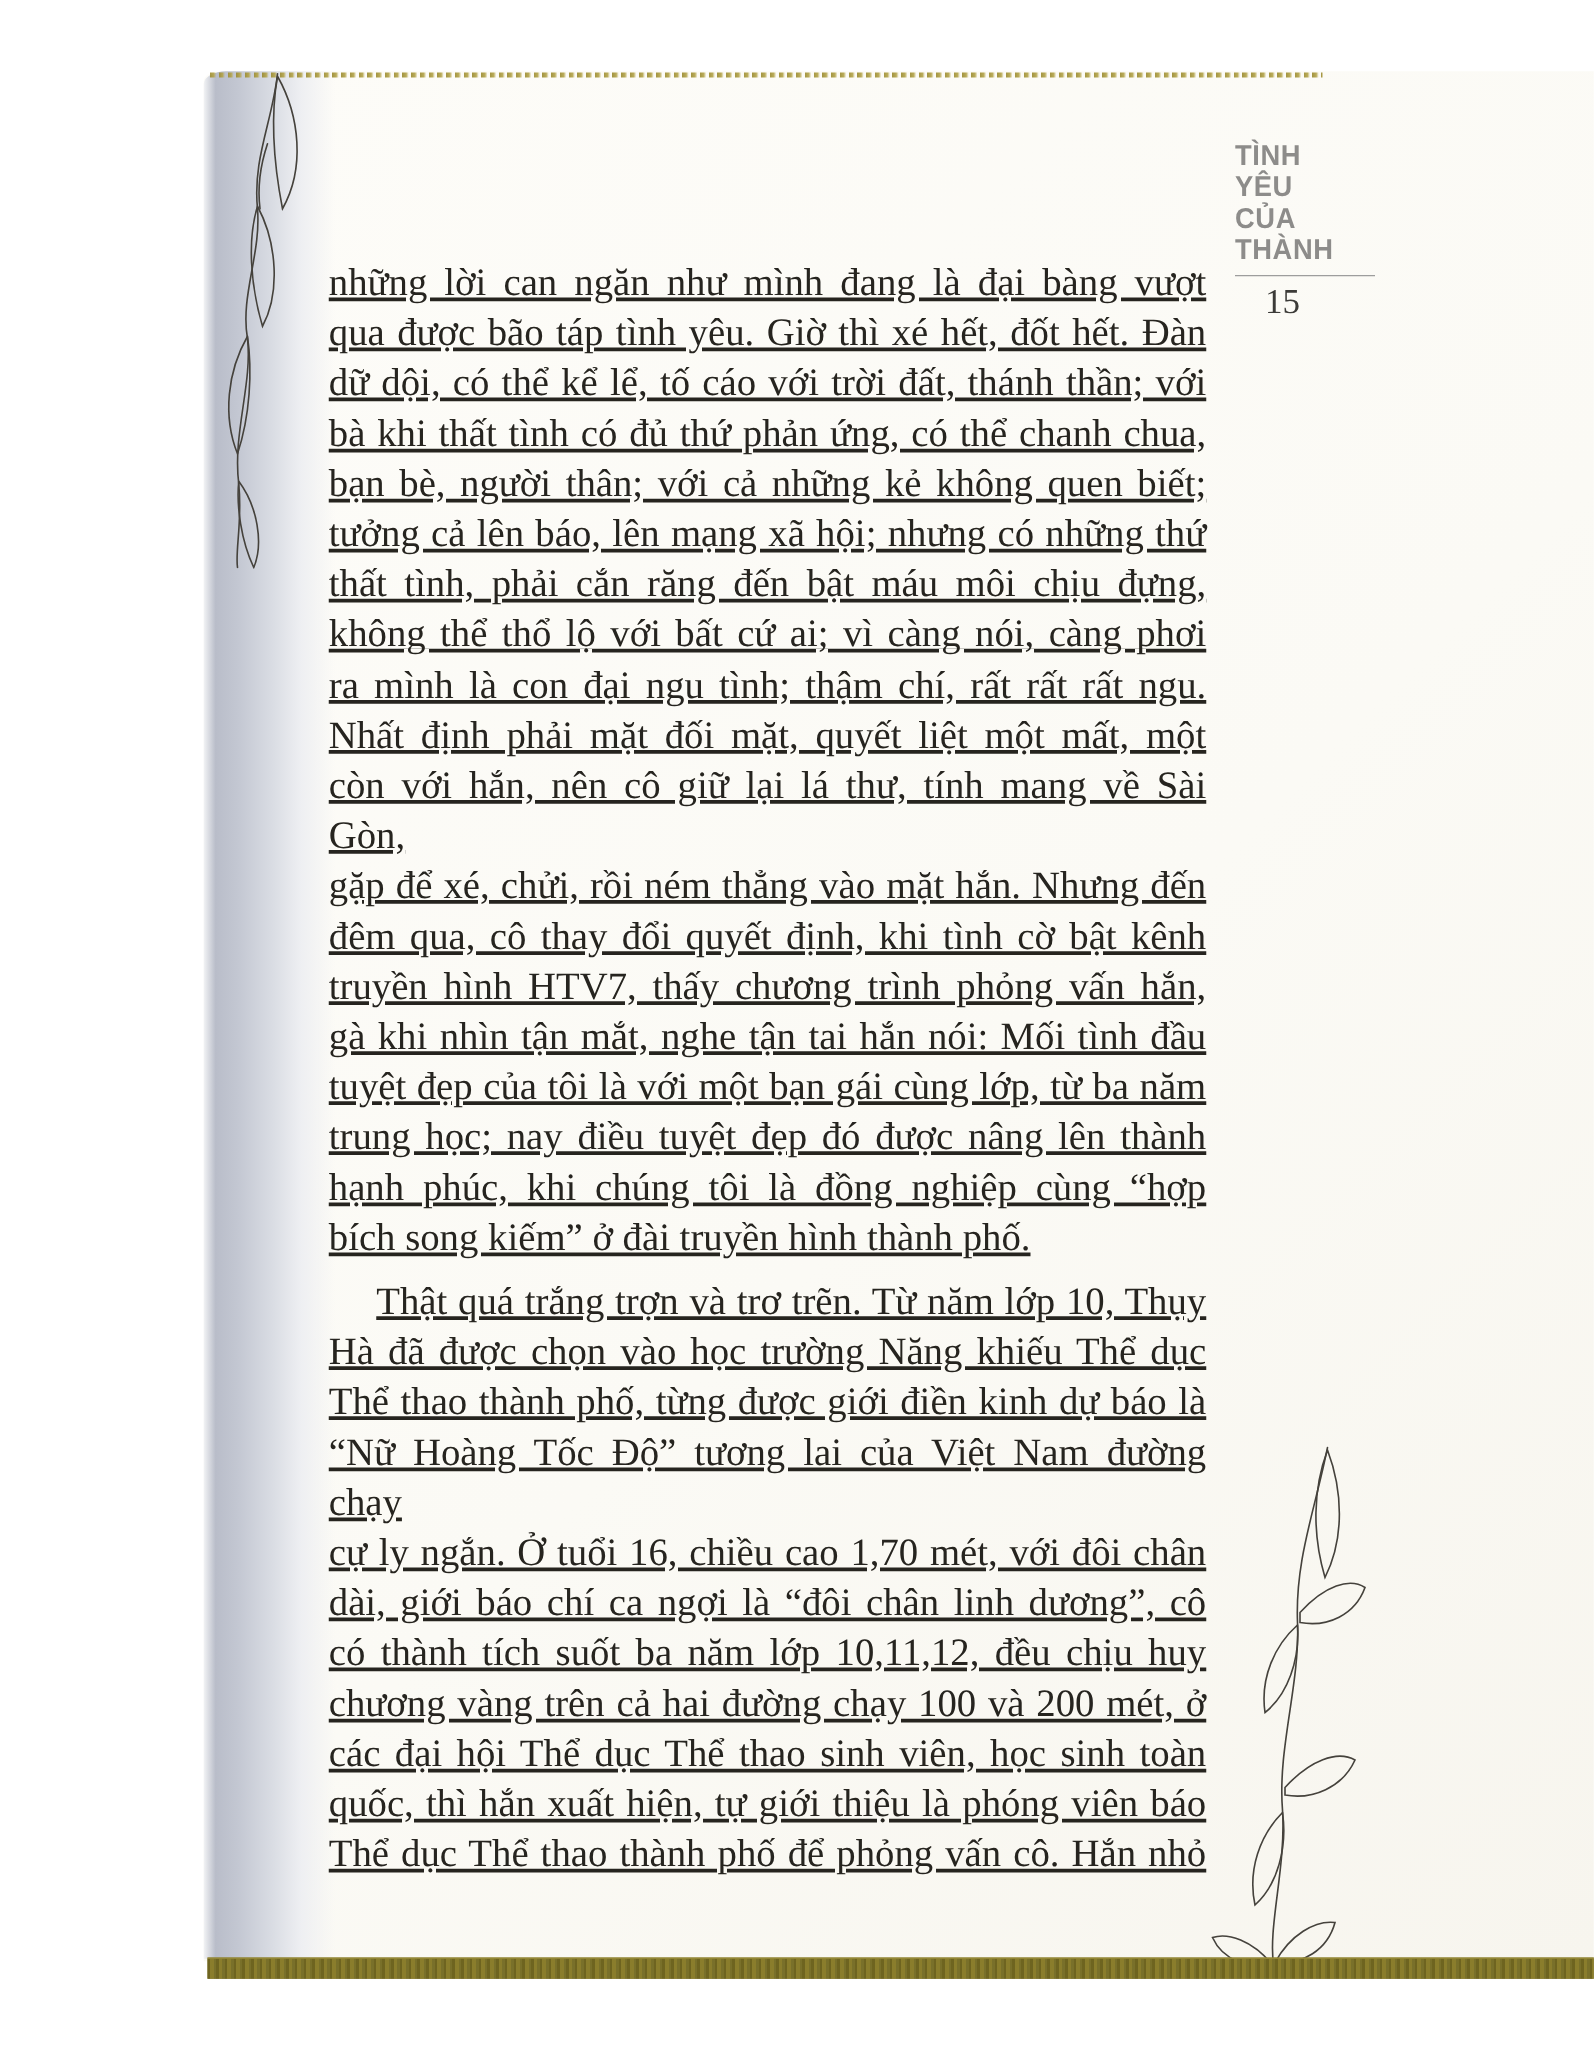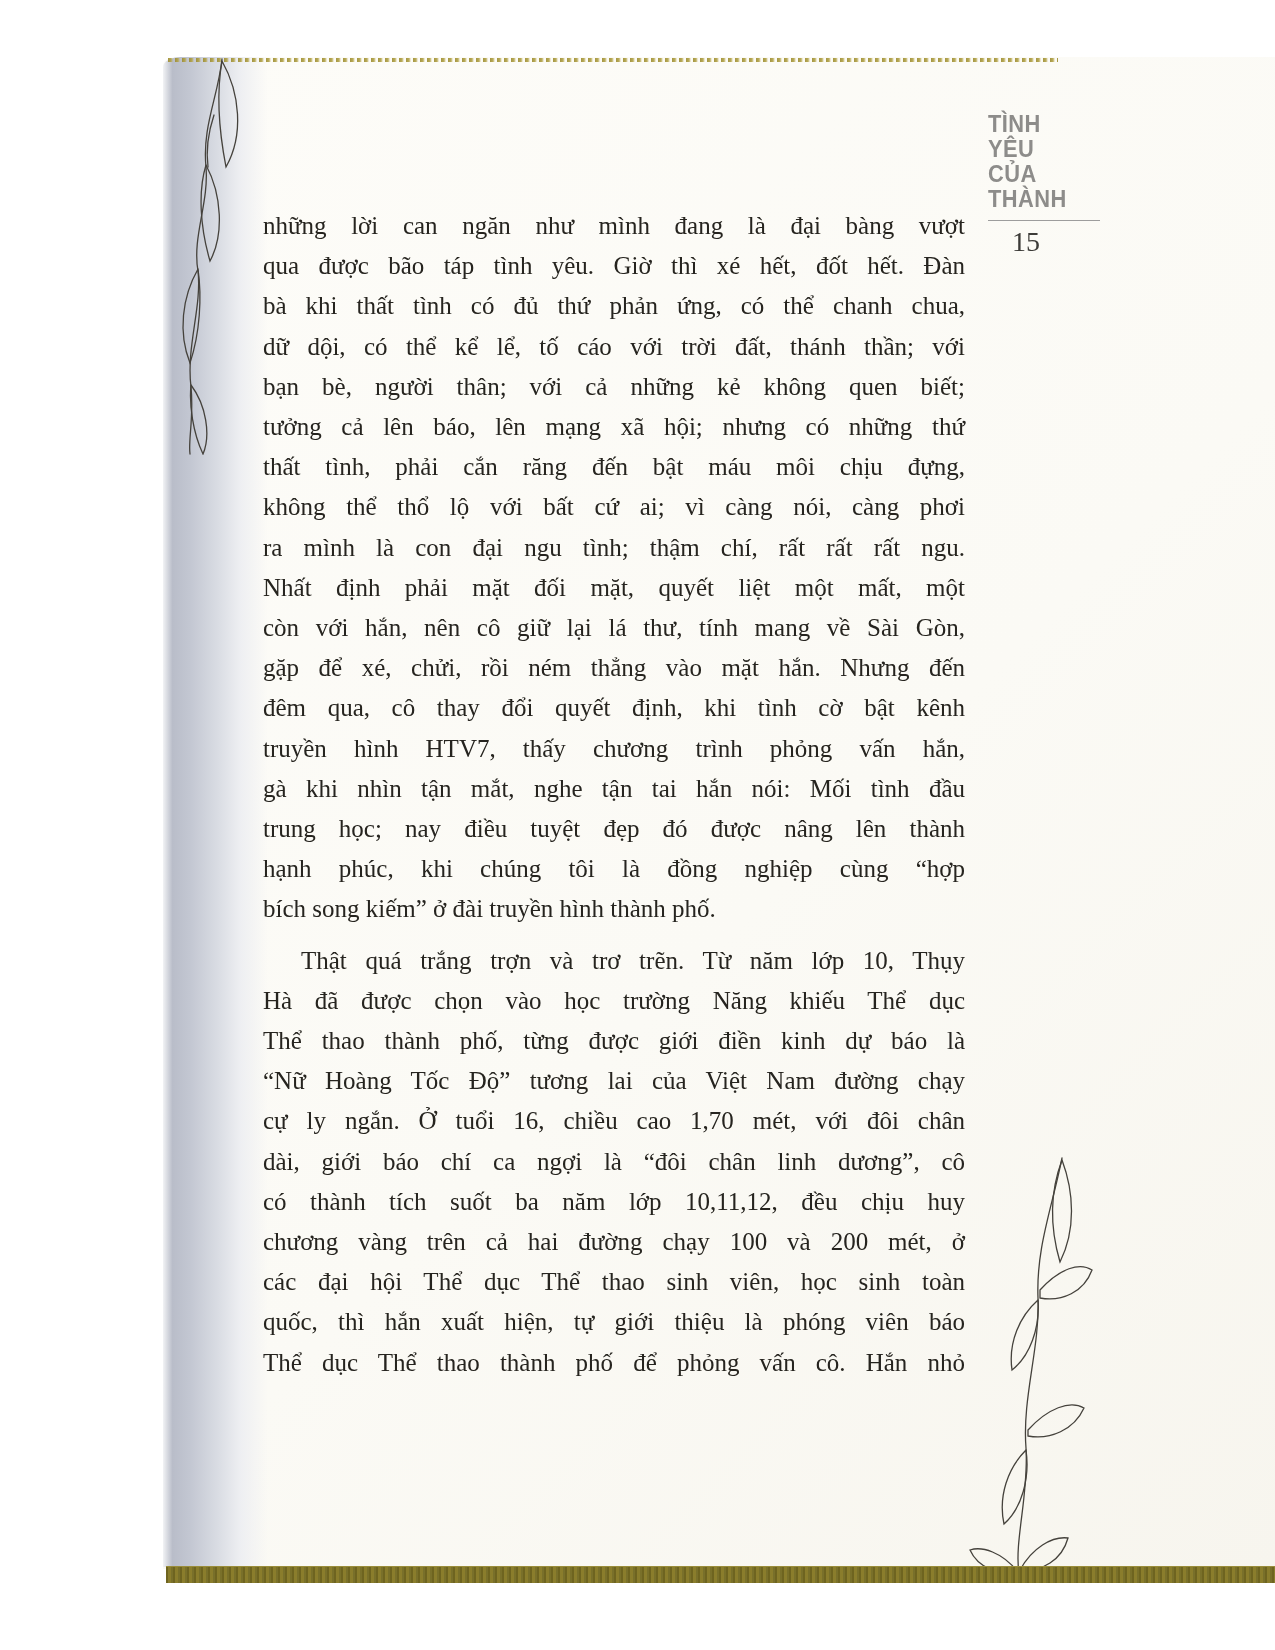--- a/index.html
+++ b/index.html
@@ -78,23 +78,24 @@
   .page-number {
     font-size: 28px;
     color: #3c3b38;
     padding-left: 24px;
   }
   
   .body-text {
     position: absolute;
     left: 263px; top: 206px;
     width: 702px;
-    font-size: 25px;
+    font-size: 31px;
     line-height: 40.2px;
     color: #26241f;
+    text-decoration: underline;
   }
   .line {
     text-align: justify;
     text-align-last: justify;
   }
   .line-left {
     text-align-last: left;
   }
   .line-indent {
     padding-left: 38px;
@@ -150,33 +151,34 @@
         <div>THÀNH</div>
       </div>
     <div class="header-rule"></div>
     <div class="page-number">15</div>
   </div>
 
   <div class="body-text">
       <div class="para">
         <div class="line">những lời can ngăn như mình đang là đại bàng vượt</div>
         <div class="line">qua được bão táp tình yêu. Giờ thì xé hết, đốt hết. Đàn</div>
+        <div class="line">dữ dội, có thể kể lể, tố cáo với trời đất, thánh thần; với</div>
         <div class="line">bà khi thất tình có đủ thứ phản ứng, có thể chanh chua,</div>
-        <div class="line">dữ dội, có thể kể lể, tố cáo với trời đất, thánh thần; với</div>
         <div class="line">bạn bè, người thân; với cả những kẻ không quen biết;</div>
         <div class="line">tưởng cả lên báo, lên mạng xã hội; nhưng có những thứ</div>
         <div class="line">thất tình, phải cắn răng đến bật máu môi chịu đựng,</div>
         <div class="line">không thể thổ lộ với bất cứ ai; vì càng nói, càng phơi</div>
         <div class="line">ra mình là con đại ngu tình; thậm chí, rất rất rất ngu.</div>
         <div class="line">Nhất định phải mặt đối mặt, quyết liệt một mất, một</div>
         <div class="line">còn với hắn, nên cô giữ lại lá thư, tính mang về Sài Gòn,</div>
         <div class="line">gặp để xé, chửi, rồi ném thẳng vào mặt hắn. Nhưng đến</div>
         <div class="line">đêm qua, cô thay đổi quyết định, khi tình cờ bật kênh</div>
         <div class="line">truyền hình HTV7, thấy chương trình phỏng vấn hắn,</div>
         <div class="line">gà khi nhìn tận mắt, nghe tận tai hắn nói: Mối tình đầu</div>
+        <div class="line">tuyệt đẹp của tôi là với một bạn gái cùng lớp, từ ba năm</div>
         <div class="line">trung học; nay điều tuyệt đẹp đó được nâng lên thành</div>
         <div class="line">hạnh phúc, khi chúng tôi là đồng nghiệp cùng “hợp</div>
         <div class="line line-left">bích song kiếm” ở đài truyền hình thành phố.</div>
       </div>
       <div class="para para-gap">
         <div class="line line-indent">Thật quá trắng trợn và trơ trẽn. Từ năm lớp 10, Thụy</div>
         <div class="line">Hà đã được chọn vào học trường Năng khiếu Thể dục</div>
         <div class="line">Thể thao thành phố, từng được giới điền kinh dự báo là</div>
         <div class="line">“Nữ Hoàng Tốc Độ” tương lai của Việt Nam đường chạy</div>
         <div class="line">cự ly ngắn. Ở tuổi 16, chiều cao 1,70 mét, với đôi chân</div>

